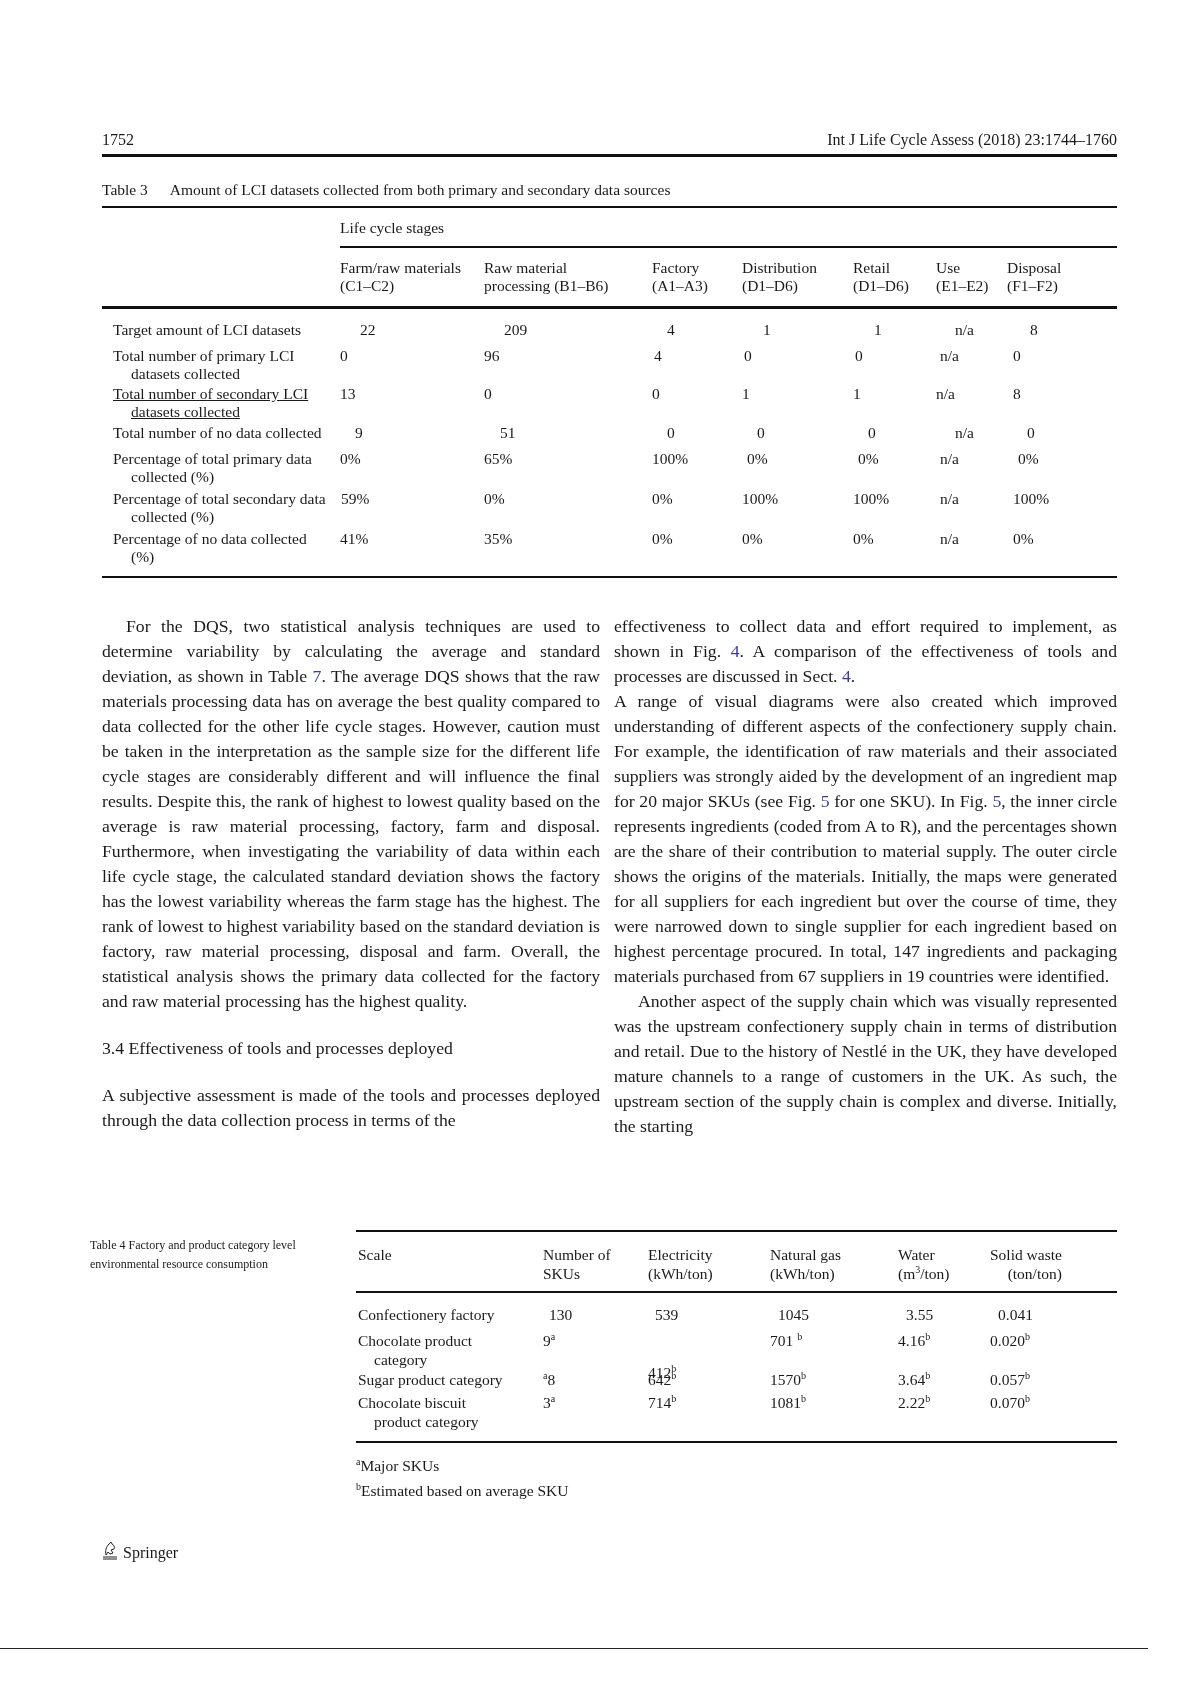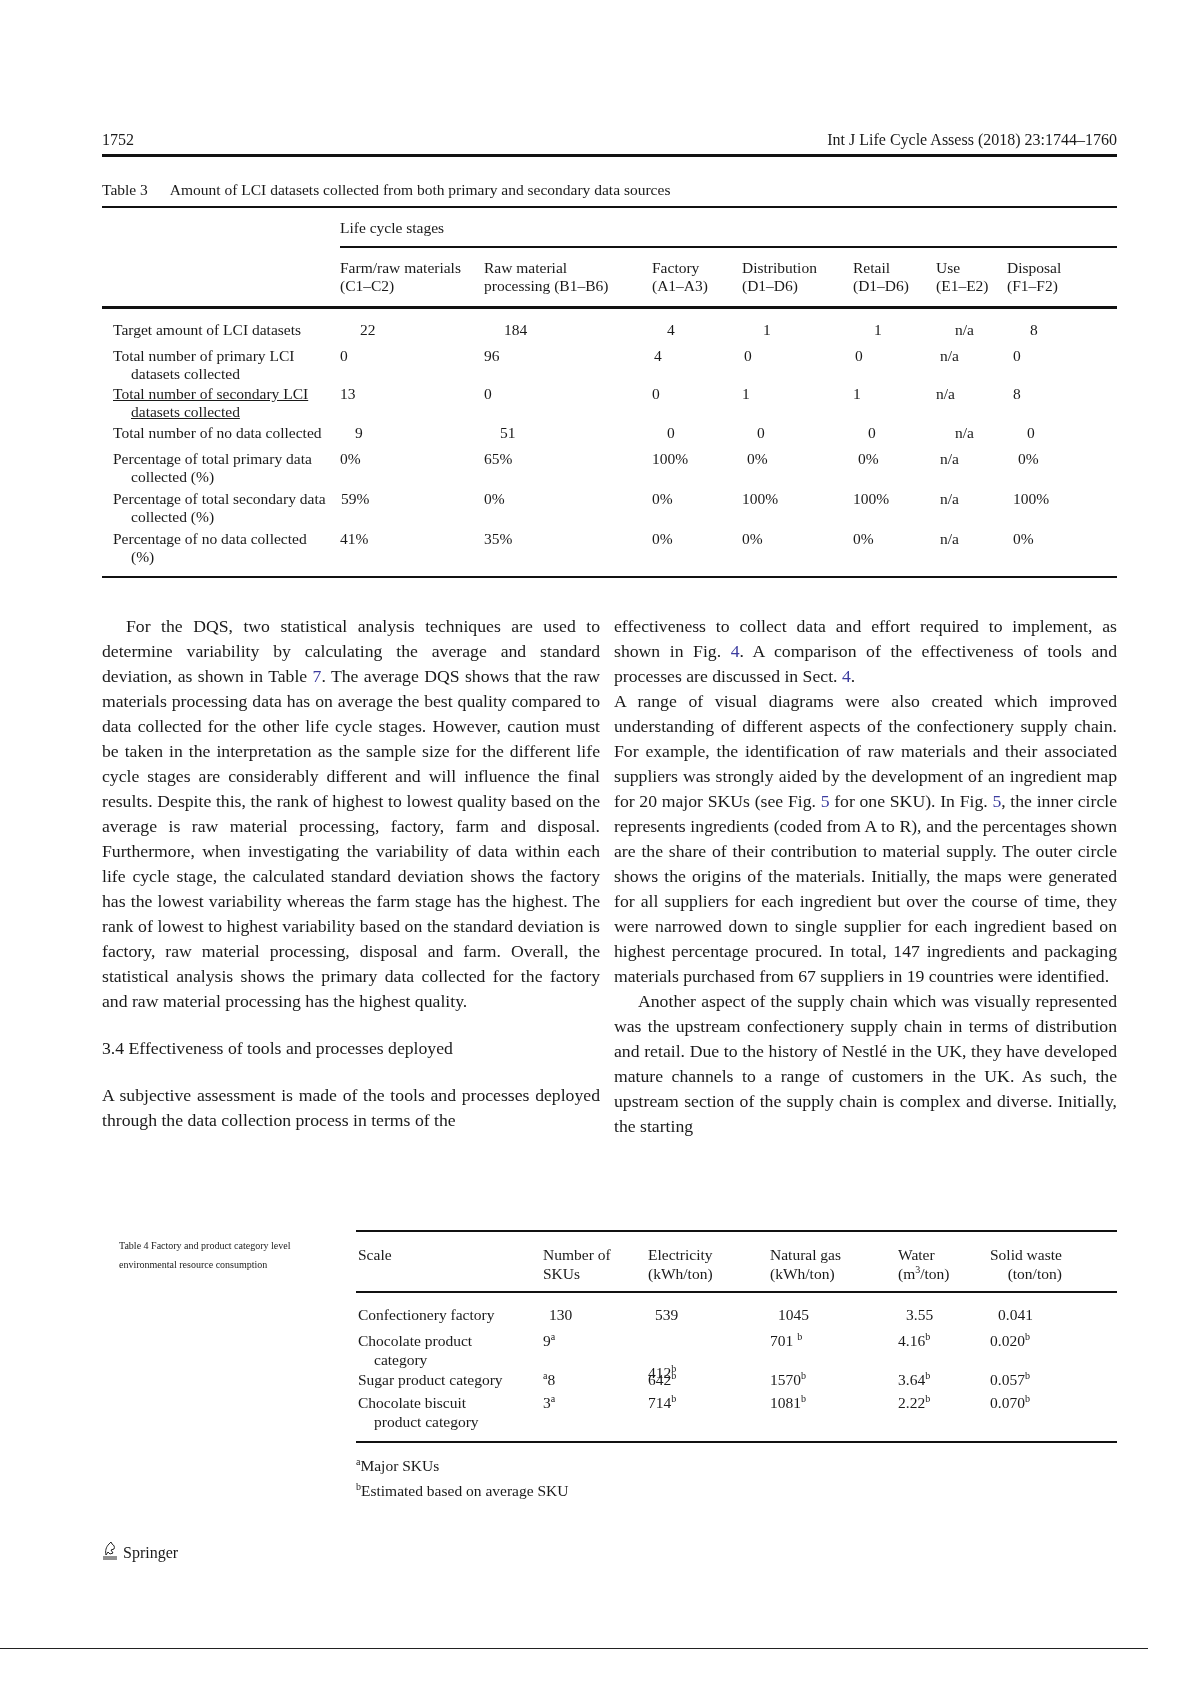--- a/index.html
+++ b/index.html
@@ -23,21 +23,21 @@
   .rowlabel .cont { padding-left: 18px; display: block; }
 
   
   .col { position: absolute; font-size: 17.7px; line-height: 25px; text-align: justify; }
   .col p { margin: 0; }
   .indent { text-indent: 24px; }
   .link { color: #3b3b9e; }
   .sec-head { font-size: 17.7px; }
 
   
-  .t4-caption { top: 1236px; left: 119px; width: 210px; font-size: 10px; line-height: 19px; }
+  .t4-caption { top: 1236px; left: 90px; width: 210px; font-size: 12px; line-height: 19px; }
   .t4 { font-size: 15.5px; line-height: 19px; }
   sup { font-size: 10px; vertical-align: 6px; line-height: 0; }
   .foot { font-size: 15.5px; }
 
   .springer { top: 1541px; left: 102px; font-size: 16px; display: flex; align-items: center; gap: 4px; }
   .springer svg { width: 17px; height: 19px; }
   .bottom-rule { top: 1648px; left: 0; width: 1148px; height: 1px; background: #222; }
 </style>
 </head>
 <body>
@@ -61,21 +61,21 @@
   <div class="cell" style="top:259px;left:484px;"><span>Raw material</span><br><span>processing (B1–B6)</span></div>
   <div class="cell" style="top:259px;left:652px;"><span>Factory</span><br><span>(A1–A3)</span></div>
   <div class="cell" style="top:259px;left:742px;"><span>Distribution</span><br><span>(D1–D6)</span></div>
   <div class="cell" style="top:259px;left:853px;"><span>Retail</span><br><span>(D1–D6)</span></div>
   <div class="cell" style="top:259px;left:936px;"><span>Use</span><br><span>(E1–E2)</span></div>
   <div class="cell" style="top:259px;left:1007px;"><span>Disposal</span><br><span>(F1–F2)</span></div>
   <div class="rule" style="top:306px;left:102px;width:1015px;height:3px;"></div>
 
   <div class="rowlabel" style="top:321px;"><span>Target amount of LCI datasets</span></div>
   <div class="cell" style="top:321px;left:360px;">22</div>
-  <div class="cell" style="top:321px;left:504px;">184</div>
+  <div class="cell" style="top:321px;left:504px;">209</div>
   <div class="cell" style="top:321px;left:667px;">4</div>
   <div class="cell" style="top:321px;left:763px;">1</div>
   <div class="cell" style="top:321px;left:874px;">1</div>
   <div class="cell" style="top:321px;left:955px;">n/a</div>
   <div class="cell" style="top:321px;left:1030px;">8</div>
 
   <div class="rowlabel" style="top:347px;"><span>Total number of primary LCI</span><span class="cont">datasets collected</span></div>
   <div class="cell" style="top:347px;left:340px;">0</div>
   <div class="cell" style="top:347px;left:484px;">96</div>
   <div class="cell" style="top:347px;left:654px;">4</div>

